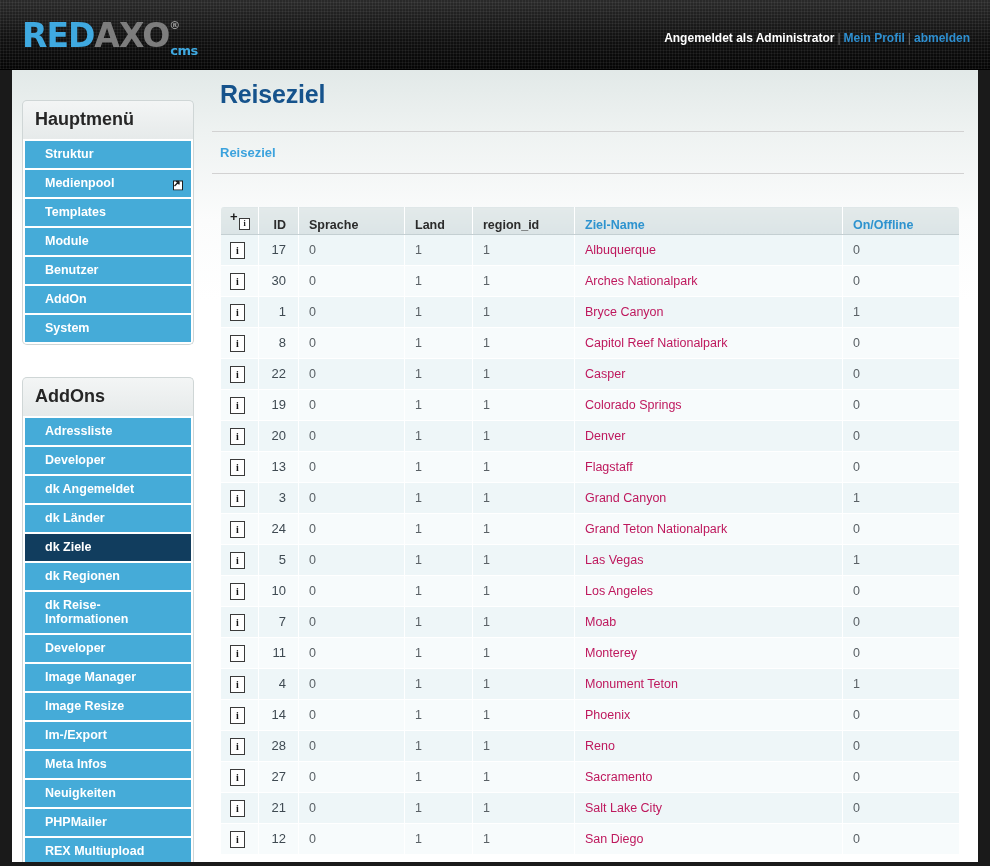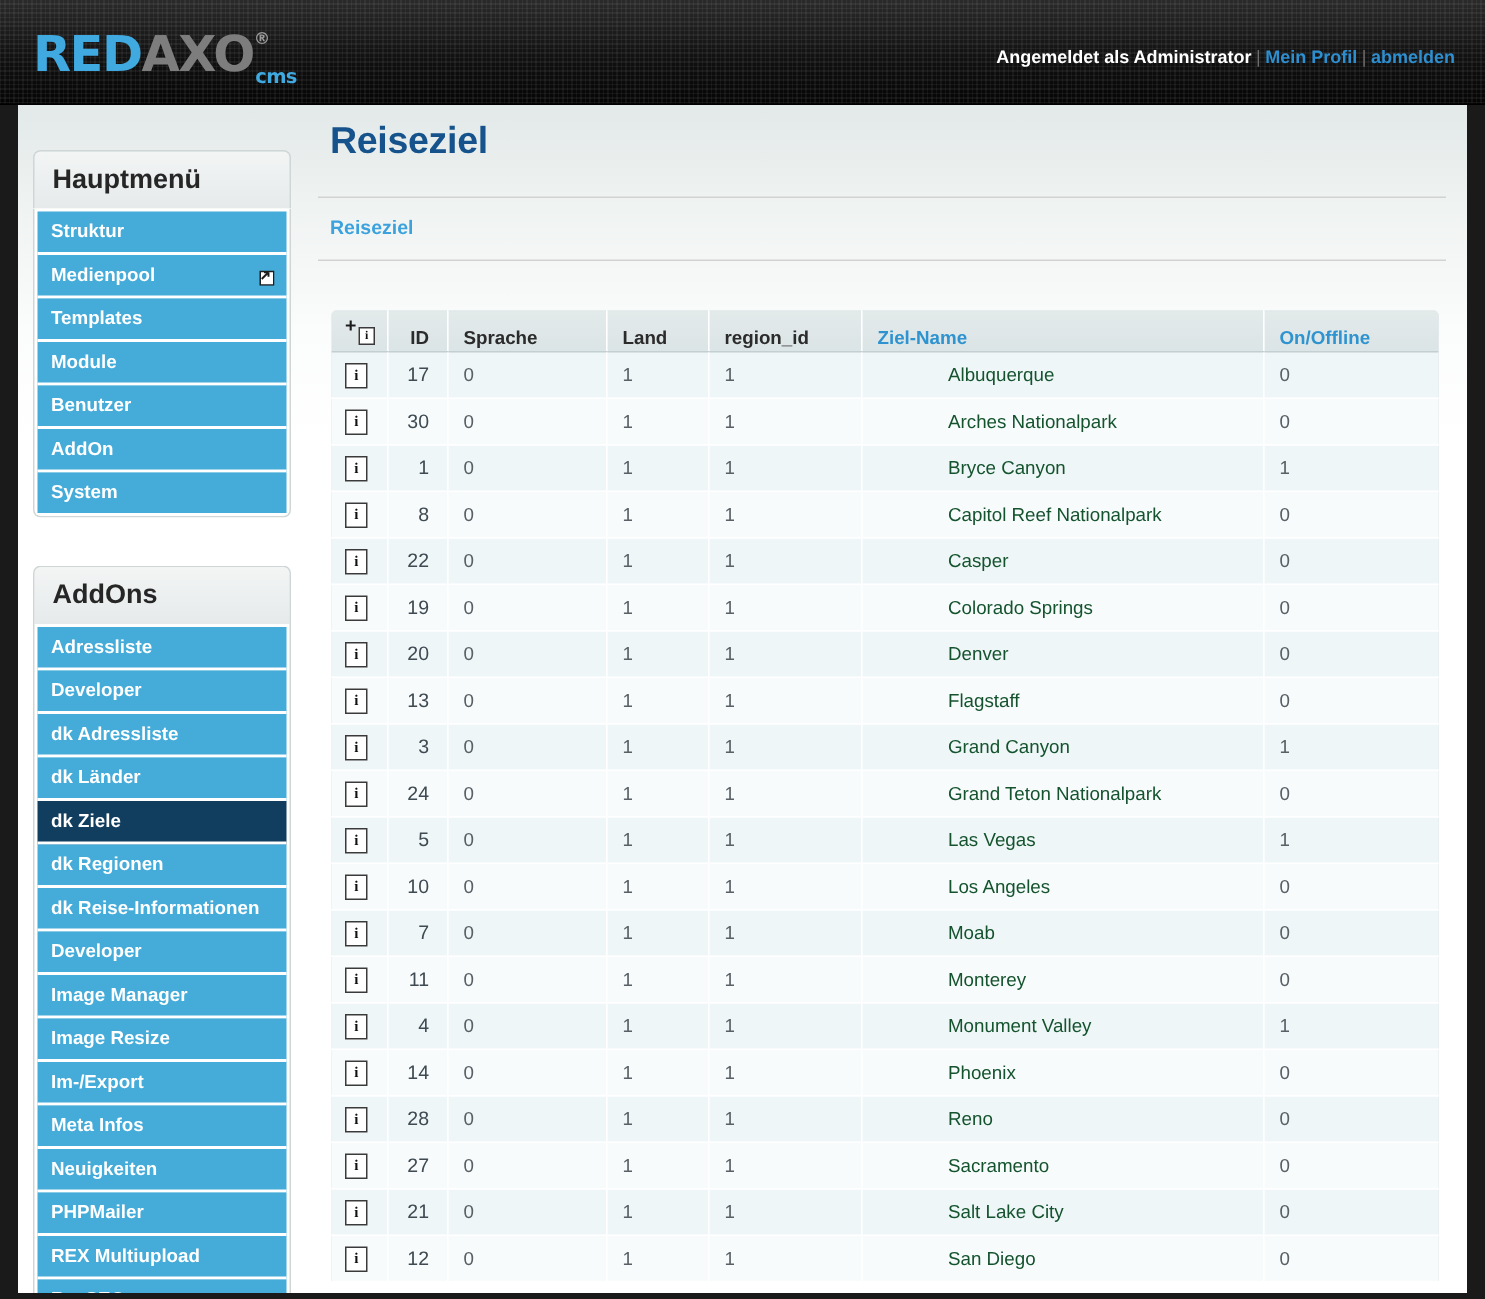--- a/index.html
+++ b/index.html
@@ -91,21 +91,21 @@
     border-radius: 5px 5px 0 0;
   }
   .menu-items { border: 1px solid #cfd6d6; border-top: none; border-radius: 0 0 5px 5px; overflow: hidden; padding: 2px; background: #fff;}
   .menu-item {
     position: relative;
     display: block;
     background: #45abd8;
     color: #ffffff;
     font-size: 12.5px;
     font-weight: bold;
-    padding: 6px 11px 7px 9px;
+    padding: 6px 11px 7px 20px;
     text-decoration: none;
     border-bottom: 2px solid #ffffff;
     cursor: pointer;
   }
   .menu-items .menu-item:last-child { border-bottom: none; }
   .menu-item.active { background: #113d5e; }
   .menu-item .ext-icon {
     position: absolute;
     right: 8px; top: 50%;
     transform: translateY(-50%);
@@ -179,21 +179,21 @@
   #ziel-table tbody td:last-child { border-right: none; }
   #ziel-table tbody tr { background: #eef6f8; }
   #ziel-table tbody tr:nth-child(even) { background: #f7fbfc; }
   #ziel-table tbody td.c-func { padding: 4px 6px 3px 9px; }
   #ziel-table tbody td.c-id {
     text-align: right;
     color: #3f4a52;
     padding-right: 12px;
     font-size: 13px;
   }
-  #ziel-table tbody td.c-name a { color: #14532d; text-decoration: none; margin-left: 47px; }
+  #ziel-table tbody td.c-name a { color: #be185d; text-decoration: none; }
 
   .info-icon {
     display: inline-block;
     width: 15px; height: 17px;
     border: 1px solid #3a3a3a;
     background: #ffffff;
     color: #111;
     font-size: 10px;
     font-weight: bold;
     line-height: 15px;
@@ -257,21 +257,21 @@
           <a href="#" class="menu-item"><span>AddOn</span></a>
           <a href="#" class="menu-item"><span>System</span></a>
         </div>
     </div>
 
     <div class="menu-block">
       <div class="menu-title">AddOns</div>
       <div class="menu-items" id="addons-menu-items">
           <a href="#" class="menu-item"><span>Adressliste</span></a>
           <a href="#" class="menu-item"><span>Developer</span></a>
-          <a href="#" class="menu-item"><span>dk Adressliste</span></a>
+          <a href="#" class="menu-item"><span>dk Angemeldet</span></a>
           <a href="#" class="menu-item"><span>dk Länder</span></a>
           <a href="#" class="menu-item active"><span>dk Ziele</span></a>
           <a href="#" class="menu-item"><span>dk Regionen</span></a>
           <a href="#" class="menu-item"><span>dk Reise-Informationen</span></a>
           <a href="#" class="menu-item"><span>Developer</span></a>
           <a href="#" class="menu-item"><span>Image Manager</span></a>
           <a href="#" class="menu-item"><span>Image Resize</span></a>
           <a href="#" class="menu-item"><span>Im-/Export</span></a>
           <a href="#" class="menu-item"><span>Meta Infos</span></a>
           <a href="#" class="menu-item"><span>Neuigkeiten</span></a>
@@ -434,21 +434,21 @@
             <td class="c-region">1</td>
             <td class="c-name"><a href="#">Monterey</a></td>
             <td class="c-onoff">0</td>
           </tr>
           <tr>
             <td class="c-func"><span class="info-icon">i</span></td>
             <td class="c-id">4</td>
             <td class="c-sprache">0</td>
             <td class="c-land">1</td>
             <td class="c-region">1</td>
-            <td class="c-name"><a href="#">Monument Valley</a></td>
+            <td class="c-name"><a href="#">Monument Teton</a></td>
             <td class="c-onoff">1</td>
           </tr>
           <tr>
             <td class="c-func"><span class="info-icon">i</span></td>
             <td class="c-id">14</td>
             <td class="c-sprache">0</td>
             <td class="c-land">1</td>
             <td class="c-region">1</td>
             <td class="c-name"><a href="#">Phoenix</a></td>
             <td class="c-onoff">0</td>

